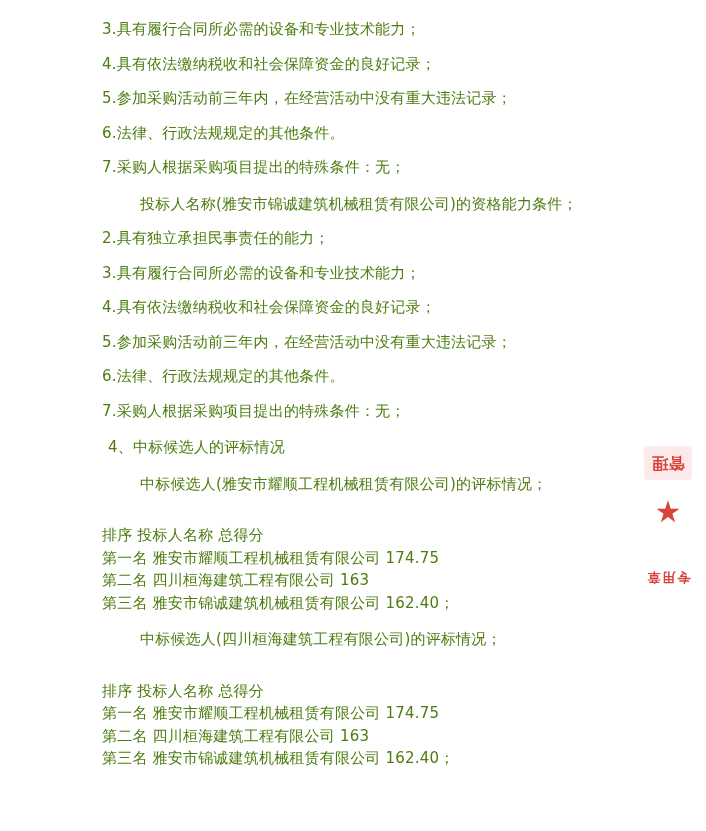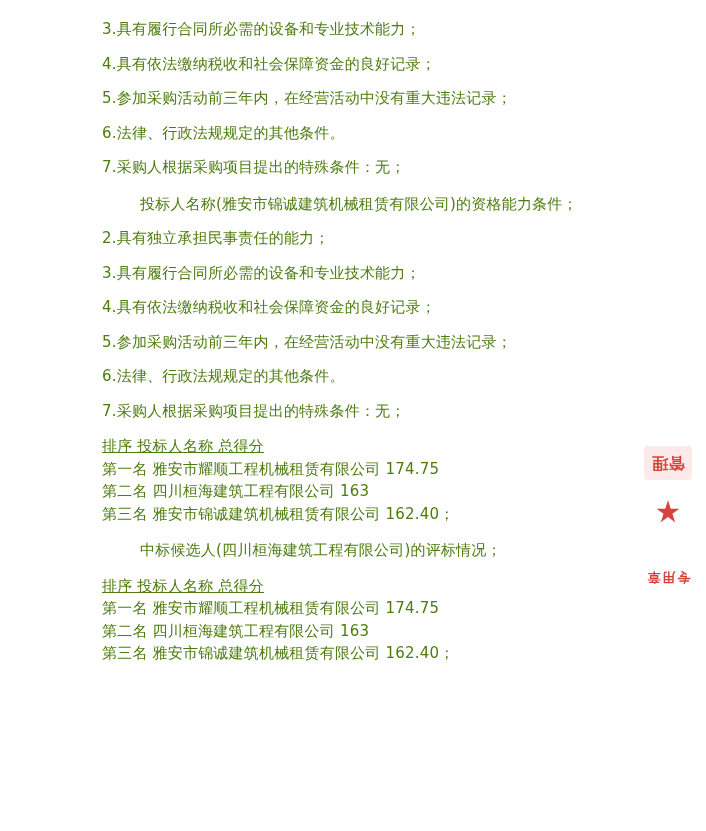--- a/index.html
+++ b/index.html
@@ -26,21 +26,21 @@
     font-size: 15px;
     line-height: 1.5;
     letter-spacing: 0.2px;
     white-space: nowrap;
     color: #4d7c0f;
   }
   .l-indent1 { padding-left: 72px; margin-top: 12px; }
   .l-indent2 { padding-left: 110px; margin-top: 14px; }
   .l-indent3 { padding-left: 78px; margin-top: 14px; }
   .row-rank  { padding-left: 72px; margin-top: 0; }
-  .hdr-rank  { padding-left: 72px; margin-top: 13px; text-decoration: underline; }
+  .hdr-rank  { padding-left: 72px; margin-top: 29px; }
 
   
   .seal {
     position: absolute;
     right: 8px;
     top: 440px;
     width: 60px;
     height: 160px;
     pointer-events: none;
   }
@@ -92,20 +92,22 @@
   <div class="line l-indent1">5.参加采购活动前三年内，在经营活动中没有重大违法记录；</div>
   <div class="line l-indent1">6.法律、行政法规规定的其他条件。</div>
   <div class="line l-indent1">7.采购人根据采购项目提出的特殊条件：无；</div>
   <div class="line l-indent2">投标人名称(雅安市锦诚建筑机械租赁有限公司)的资格能力条件；</div>
   <div class="line l-indent1">2.具有独立承担民事责任的能力；</div>
   <div class="line l-indent1">3.具有履行合同所必需的设备和专业技术能力；</div>
   <div class="line l-indent1">4.具有依法缴纳税收和社会保障资金的良好记录；</div>
   <div class="line l-indent1">5.参加采购活动前三年内，在经营活动中没有重大违法记录；</div>
   <div class="line l-indent1">6.法律、行政法规规定的其他条件。</div>
   <div class="line l-indent1">7.采购人根据采购项目提出的特殊条件：无；</div>
+  <div class="line l-indent3">4、中标候选人的评标情况</div>
+  <div class="line l-indent2">中标候选人(雅安市耀顺工程机械租赁有限公司)的评标情况；</div>
   <div class="line hdr-rank">排序  投标人名称  总得分</div>
   <div class="line row-rank">第一名  雅安市耀顺工程机械租赁有限公司  174.75</div>
   <div class="line row-rank">第二名  四川桓海建筑工程有限公司  163</div>
   <div class="line row-rank">第三名  雅安市锦诚建筑机械租赁有限公司  162.40；</div>
   <div class="line l-indent2">中标候选人(四川桓海建筑工程有限公司)的评标情况；</div>
   <div class="line hdr-rank">排序  投标人名称  总得分</div>
   <div class="line row-rank">第一名  雅安市耀顺工程机械租赁有限公司  174.75</div>
   <div class="line row-rank">第二名  四川桓海建筑工程有限公司  163</div>
   <div class="line row-rank">第三名  雅安市锦诚建筑机械租赁有限公司  162.40；</div>
 

